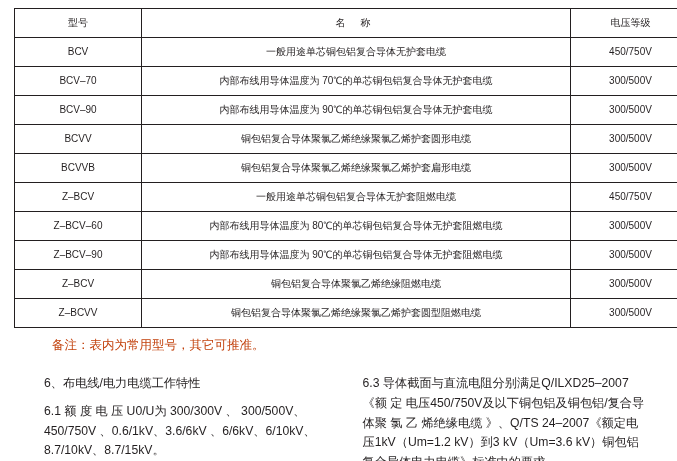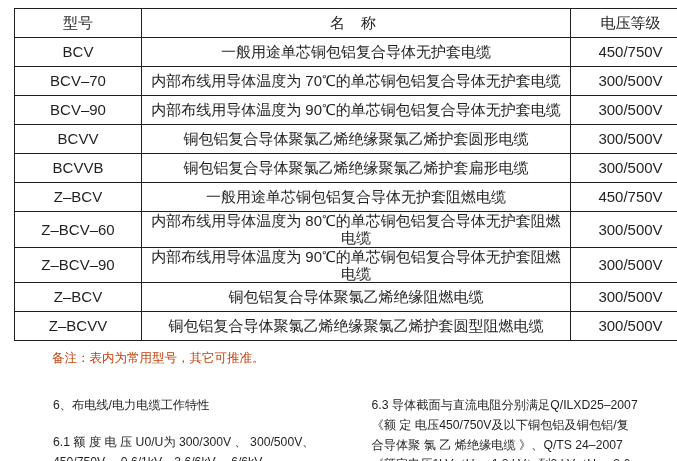--- a/index.html
+++ b/index.html
@@ -23,21 +23,21 @@
   }
   table.spec {
     width: 649px;
     border-collapse: collapse;
     table-layout: fixed;
     margin: 0 auto;
   }
   table.spec td, table.spec th {
     border: 1px solid #231f20;
     height: 28px;
-    font-size: 15px;
+    font-size: 10px;
     font-weight: normal;
     color: #231f20;
     padding: 0 4px;
     line-height: 1.15;
   }
   .col-model { width: 118px; text-align: center; }
   .col-name  { width: 420px; text-align: center; margin-top: 19px; }
   .col-volt  { width: 111px; text-align: center; }
   .hdr td { font-size: 12.5px; }
   .hdr .spaced { letter-spacing: 6px; }
@@ -52,21 +52,21 @@
     padding: 0 8px 0 22px;
     gap: 18px;
   }
   .col {
     width: 312px;
     font-size: 12.2px;
     line-height: 1.62;
     color: #231f20;
   }
   .col p {
-    margin: 17px;
+    margin: 8px;
   }
   .col .hang {
     text-indent: 0;
   }
   .sec-title {
     margin: 0;
   }
 </style>
 </head>
 <body>

